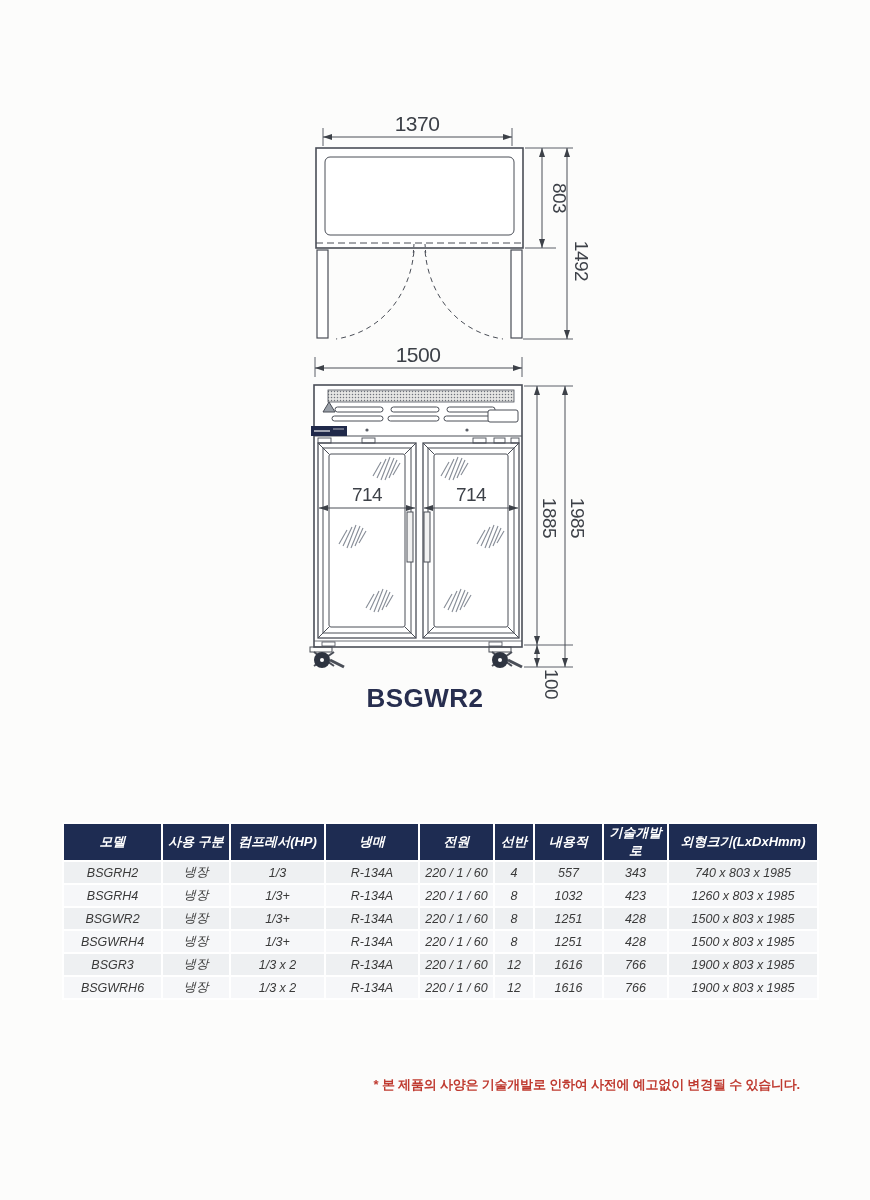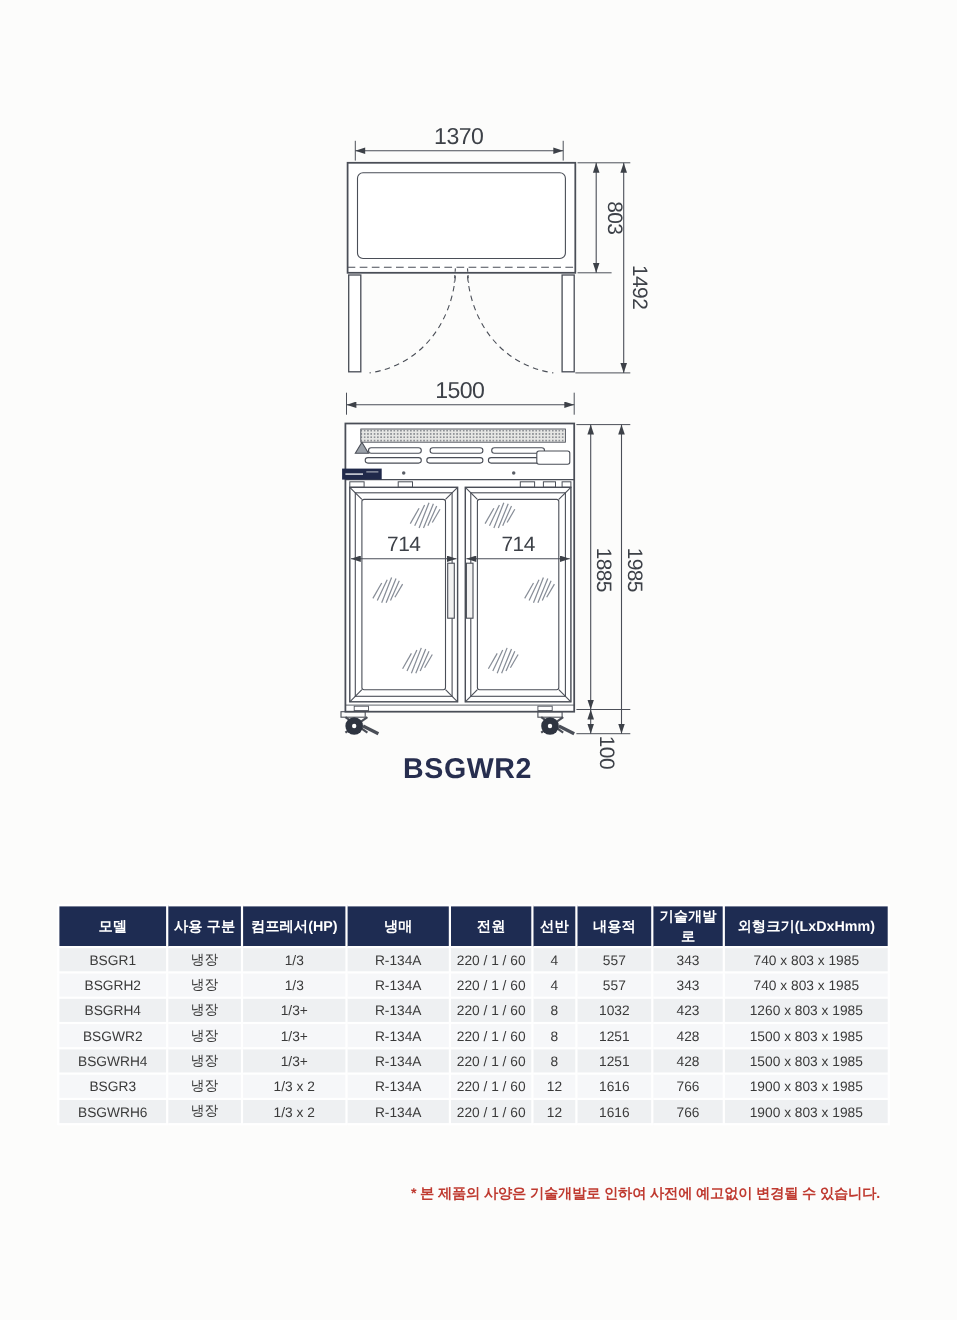--- a/index.html
+++ b/index.html
@@ -13,23 +13,23 @@
 
   svg text{
     font-family:"Liberation Sans", sans-serif;
     fill:#3d4148;
   }
   .dim-label{font-size:19px;letter-spacing:-0.5px;}
   .dim-label-lg{font-size:21px;letter-spacing:-0.5px;}
   .model-title{font-size:26px;font-weight:bold;fill:#272e4f;letter-spacing:0.5px;}
 
   table.spec-table{
-    position:absolute;left:52px;top:822px;
+    position:absolute;left:62px;top:822px;
     width:755px;border-collapse:collapse;table-layout:fixed;
-    font-size:12.5px;color:#3a3a3a;
+    font-size:12.5px;color:#3a3a3a;font-style:italic;
   }
   table.spec-table th{
     background:#1e2c52;color:#ffffff;
     font-size:13px;font-weight:bold;
     height:21px;border:2px solid #ffffff;
     text-align:center;vertical-align:middle;padding:0;
   }
   table.spec-table td{
     background:#eef0f2;
     height:21px;border:2px solid #ffffff;
@@ -242,42 +242,31 @@
           <th>냉매</th>
           <th>전원</th>
           <th>선반</th>
           <th>내용적</th>
           <th>기술개발로</th>
           <th>외형크기(LxDxHmm)</th>
         </tr>
     </thead>
     <tbody>
         <tr>
-          <td>BSGR1</td>
+          <td>BSGRH2</td>
           <td>냉장</td>
           <td>1/3</td>
           <td>R-134A</td>
           <td>220 / 1 / 60</td>
           <td>4</td>
           <td>557</td>
           <td>343</td>
           <td>740 x 803 x 1985</td>
         </tr>
         <tr>
-          <td>BSGRH2</td>
-          <td>냉장</td>
-          <td>1/3</td>
-          <td>R-134A</td>
-          <td>220 / 1 / 60</td>
-          <td>4</td>
-          <td>557</td>
-          <td>343</td>
-          <td>740 x 803 x 1985</td>
-        </tr>
-        <tr>
           <td>BSGRH4</td>
           <td>냉장</td>
           <td>1/3+</td>
           <td>R-134A</td>
           <td>220 / 1 / 60</td>
           <td>8</td>
           <td>1032</td>
           <td>423</td>
           <td>1260 x 803 x 1985</td>
         </tr>

